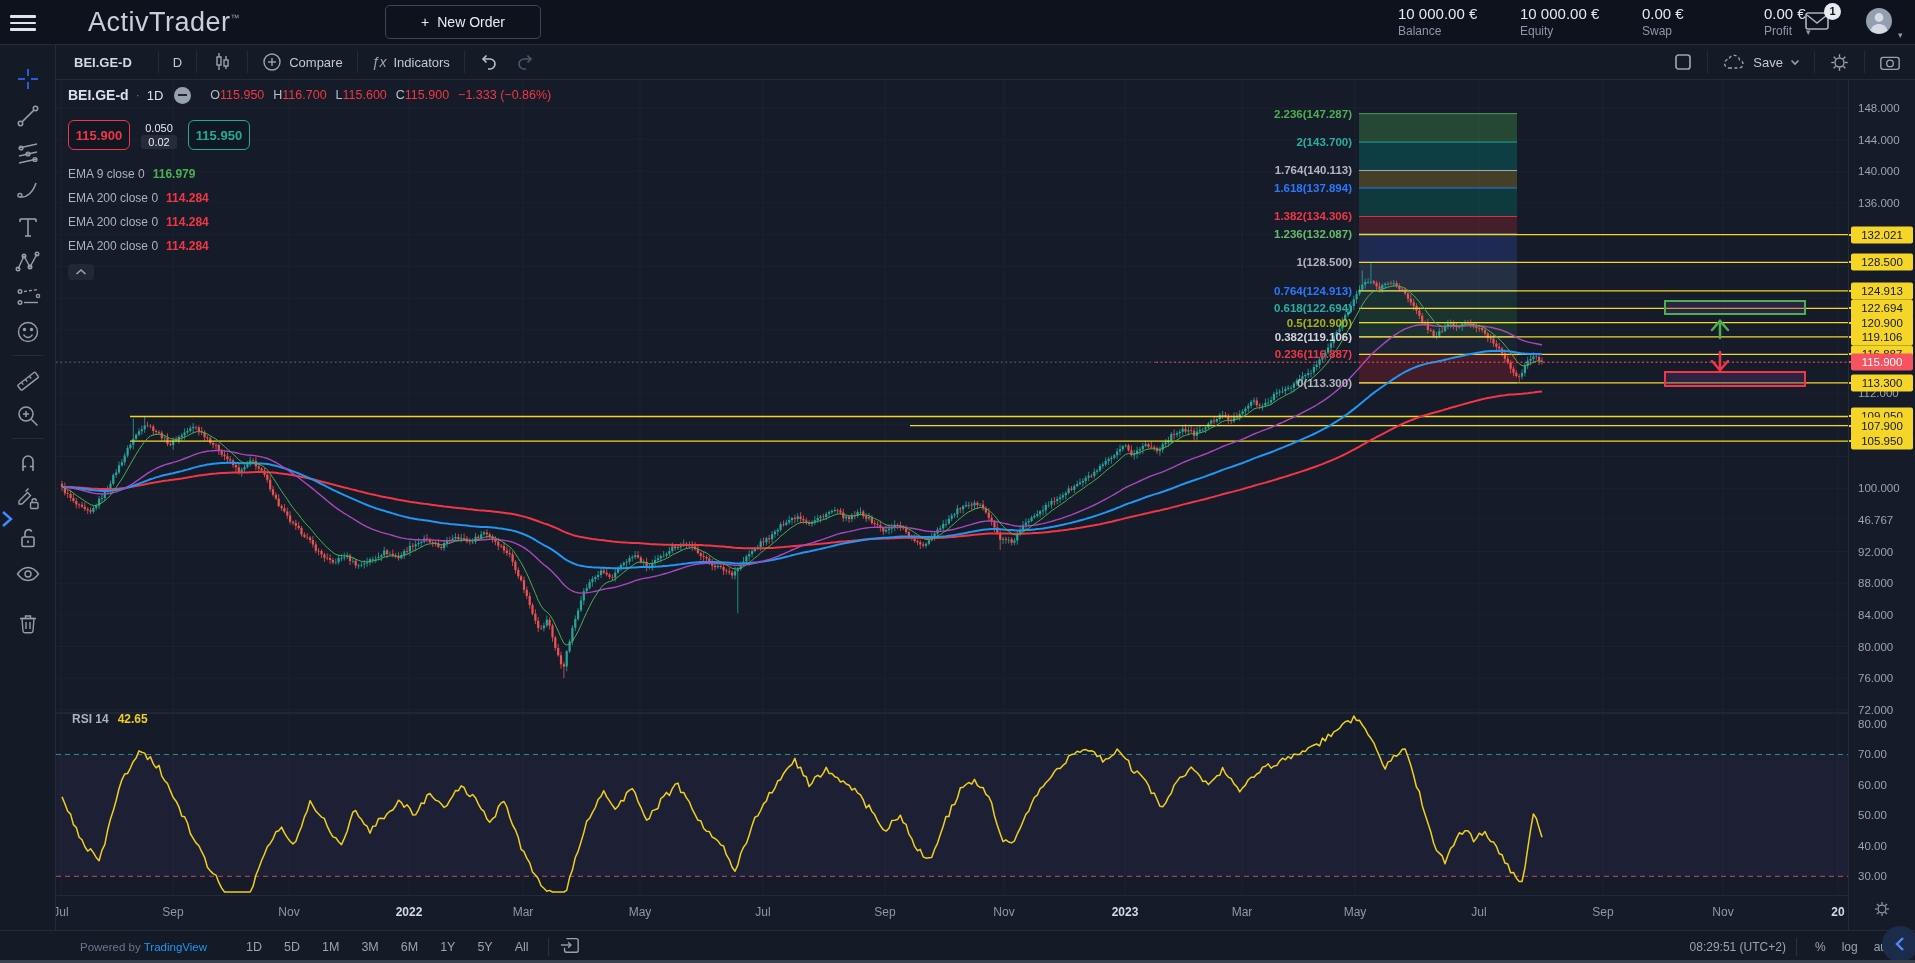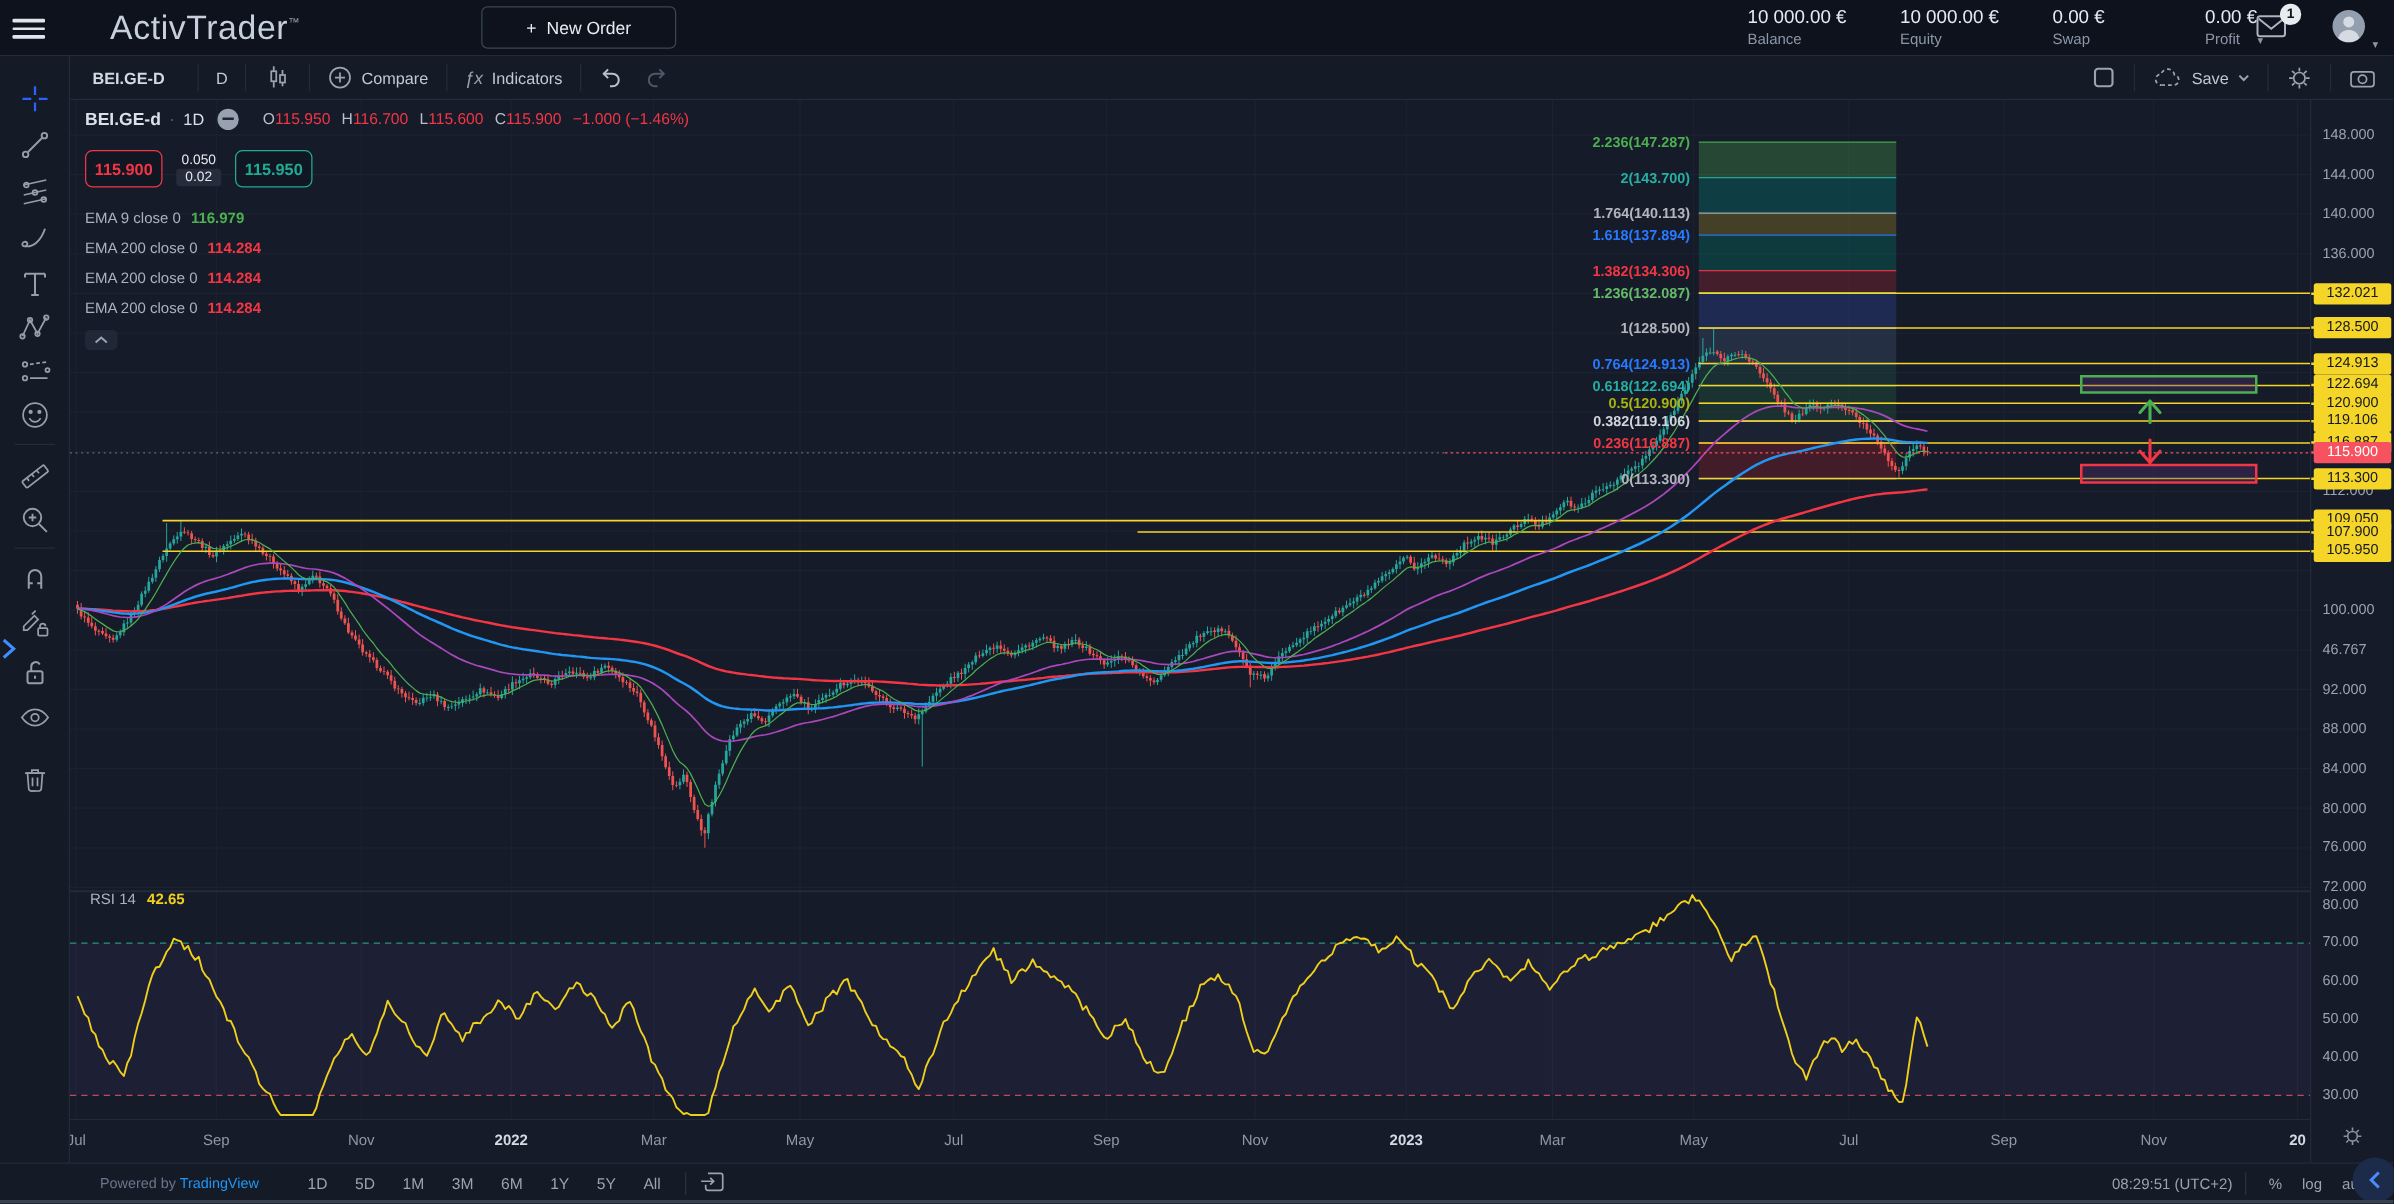--- a/index.html
+++ b/index.html
@@ -70,21 +70,21 @@
   .quote-ask { border-color:#22ab94; color:#22ab94; }
   .spread-col { display:flex; flex-direction:column; align-items:center; gap:1px; width:46px; }
   .spread-val { font-size:11px; color:#e6ebf2; }
   .lot-pill { font-size:11px; color:#e6ebf2; background:#262c3b; border-radius:3px; padding:1px 7px; }
   .lg-inds { margin-top:12px; }
   .lg-ind { height:24px; display:flex; align-items:center; gap:8px; font-size:12px; }
   .lg-ind .n { color:#aab3bf; } .lg-ind .val { font-weight:700; }
   .lg-collapse { margin-top:6px; width:26px; height:16px; border-radius:4px; background:rgba(40,48,64,0.6);
     display:flex; align-items:center; justify-content:center; cursor:pointer; color:#9aa4b0; }
   .rsi-label { position:absolute; left:16px; top:632px; z-index:10; font-size:12px; display:flex; gap:9px; }
-  .rsi-label .n { color:#aab3bf; } .rsi-label .v { color:#f0cf1d; font-weight:700; }
+  .rsi-label .n { color:#aab3bf;font-weight:bold; } .rsi-label .v { color:#f0cf1d; font-weight:700; }
 
   
   .price-scale { position:absolute; left:1848px; top:80px; width:67px; height:850px; background:#151b28;
     border-left:1px solid #232b3a; z-index:20; cursor:ns-resize; }
   .ps-tick { position:absolute; left:9px; font-size:11.5px; color:#9aa4b0; transform:translateY(-50%); }
   .ps-tag { position:absolute; left:2px; width:62px; height:17px; border-radius:2px; font-size:11.5px;
     text-align:center; line-height:17px; transform:translateY(-50%); }
   .ps-tag.yellow { background:#f5d628; color:#131722; }
   .ps-tag.red { background:#f7525f; color:#ffffff; }
   .ps-dash { position:absolute; left:0; width:5px; height:2px; transform:translateY(-50%); }
@@ -511,21 +511,21 @@
         <span class="lg-sym">BEI.GE-d</span>
         <span class="lg-dot">·</span>
         <span class="lg-int">1D</span>
         <span class="lg-minus"></span>
         <span class="lg-ohlc">
             <span><span class="k">O</span><span class="v">115.950</span></span>
             <span><span class="k">H</span><span class="v">116.700</span></span>
             <span><span class="k">L</span><span class="v">115.600</span></span>
             <span><span class="k">C</span><span class="v">115.900</span></span>
           </span>
-        <span class="lg-change">−1.000 (−1.46%)</span>
+        <span class="lg-change">−1.333 (−0.86%)</span>
       </div>
       <div class="lg-row2">
         <div class="quote-box quote-bid">115.900</div>
         <div class="spread-col">
           <span class="spread-val">0.050</span>
           <span class="lot-pill">0.02</span>
         </div>
         <div class="quote-box quote-ask">115.950</div>
       </div>
       <div class="lg-inds">

